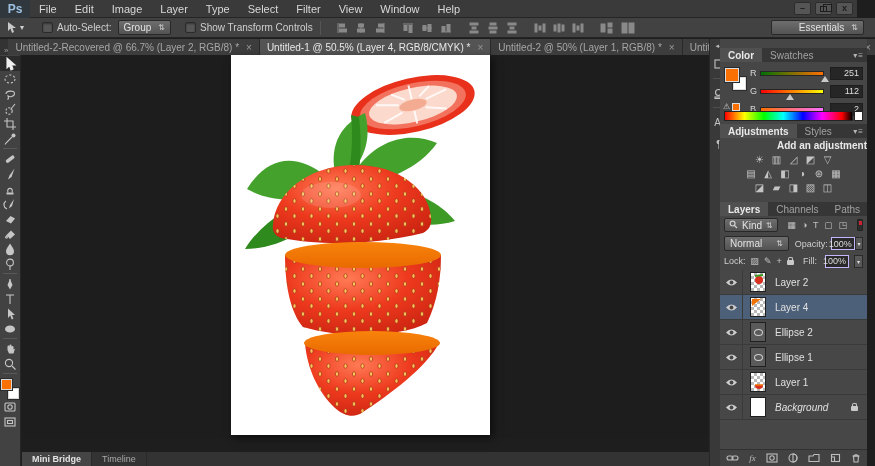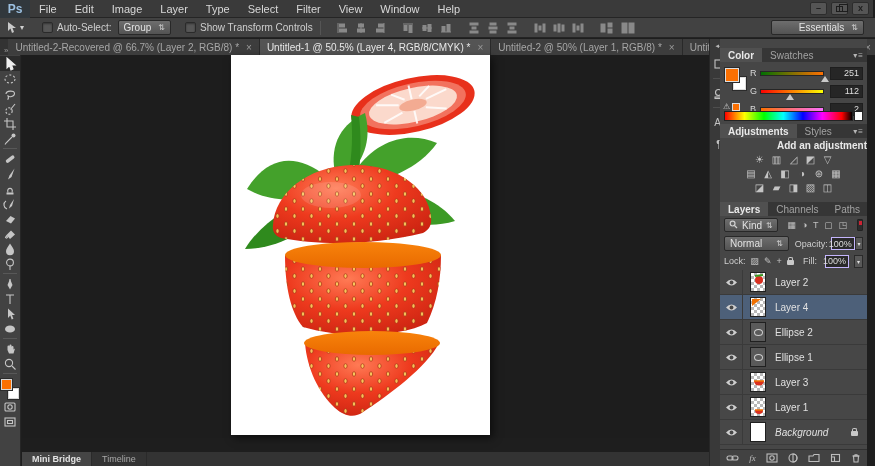--- a/index.html
+++ b/index.html
@@ -2,21 +2,21 @@
 <html><head>
 <meta charset="utf-8">
 <style>
   * { margin:0; padding:0; box-sizing:border-box; }
   html,body { background:#222; }
   .app{ position:relative; width:875px; height:466px; background:#1e1e1e;
         font-family:"Liberation Sans",sans-serif; font-size:11px; color:#d4d4d4;
         overflow:hidden; user-select:none; }
 
   
-  .menubar{ position:absolute; top:0; left:0; right:2px; height:18px; background:#3a3a3a;
+  .menubar{ position:absolute; top:0; left:0; right:18px; height:18px; background:#3a3a3a;
             border-bottom:1px solid #252525; display:flex; align-items:center; }
   .ps-logo{ width:30px; height:18px; display:flex; align-items:center; justify-content:center;
             color:#9cc1e2; font-weight:bold; font-size:12px; background:#31383d; }
   .menu-item{ padding:0 9px; font-size:11px; color:#d8d8d8; line-height:18px; }
   .win-controls{ position:absolute; right:4px; top:2px; display:flex; gap:4px; }
   .win-btn{ width:17px; height:13px; background:#555; border:1px solid #2c2c2c; border-radius:2px;
             display:flex; align-items:center; justify-content:center; font-size:9px; color:#1d1d1d;
             font-weight:bold; line-height:1; }
   .restore-glyph{ width:7px; height:6px; border:1px solid #1d1d1d; position:relative; background:#555;}
   .restore-glyph::before{ content:""; position:absolute; left:2px; top:-3px; width:7px; height:6px;
@@ -741,48 +741,33 @@
       </div>
       <div class="layer-row">
         <span class="eye-col">
           <svg width="13" height="9" viewBox="0 0 13 9">
               <path d="M1 4.5 Q6.5 -1.5 12 4.5 Q6.5 10.5 1 4.5 Z" fill="#cfcfcf"></path>
               <circle cx="6.5" cy="4.5" r="1.9" fill="#474747"></circle>
             </svg>
         </span>
         <span class="thumb">
           <svg width="16" height="20">
-              <path d="M3 8 a5 4.5 0 0 0 10 0 Z" fill="#d93020"></path>
-              <line x1="3" y1="8" x2="13" y2="8" stroke="#f07000" stroke-width="1.5"></line>
-            </svg>
-        </span>
-        <span class="layer-name">Layer 3</span>
+              <path d="M4 12 a4 4 0 0 0 8 0 Z" fill="#d93020"></path>
+              <line x1="4" y1="12" x2="12" y2="12" stroke="#f07000" stroke-width="1.5"></line>
+            </svg>
+        </span>
+        <span class="layer-name">Layer 1</span>
       </div>
       <div class="layer-row">
         <span class="eye-col">
           <svg width="13" height="9" viewBox="0 0 13 9">
               <path d="M1 4.5 Q6.5 -1.5 12 4.5 Q6.5 10.5 1 4.5 Z" fill="#cfcfcf"></path>
               <circle cx="6.5" cy="4.5" r="1.9" fill="#474747"></circle>
             </svg>
         </span>
-        <span class="thumb">
-          <svg width="16" height="20">
-              <path d="M4 12 a4 4 0 0 0 8 0 Z" fill="#d93020"></path>
-              <line x1="4" y1="12" x2="12" y2="12" stroke="#f07000" stroke-width="1.5"></line>
-            </svg>
-        </span>
-        <span class="layer-name">Layer 1</span>
-      </div>
-      <div class="layer-row">
-        <span class="eye-col">
-          <svg width="13" height="9" viewBox="0 0 13 9">
-              <path d="M1 4.5 Q6.5 -1.5 12 4.5 Q6.5 10.5 1 4.5 Z" fill="#cfcfcf"></path>
-              <circle cx="6.5" cy="4.5" r="1.9" fill="#474747"></circle>
-            </svg>
-        </span>
         <span class="thumb solid"></span>
         <span class="layer-name italic">Background</span>
         <span class="css-lock row-lock"></span>
       </div>
     </div>
 
     <div class="layers-footer">
       <svg width="13" height="10" viewBox="0 0 13 10">
           <rect x="1" y="3" width="6" height="4" rx="2"></rect>
           <rect x="6" y="3" width="6" height="4" rx="2"></rect>

